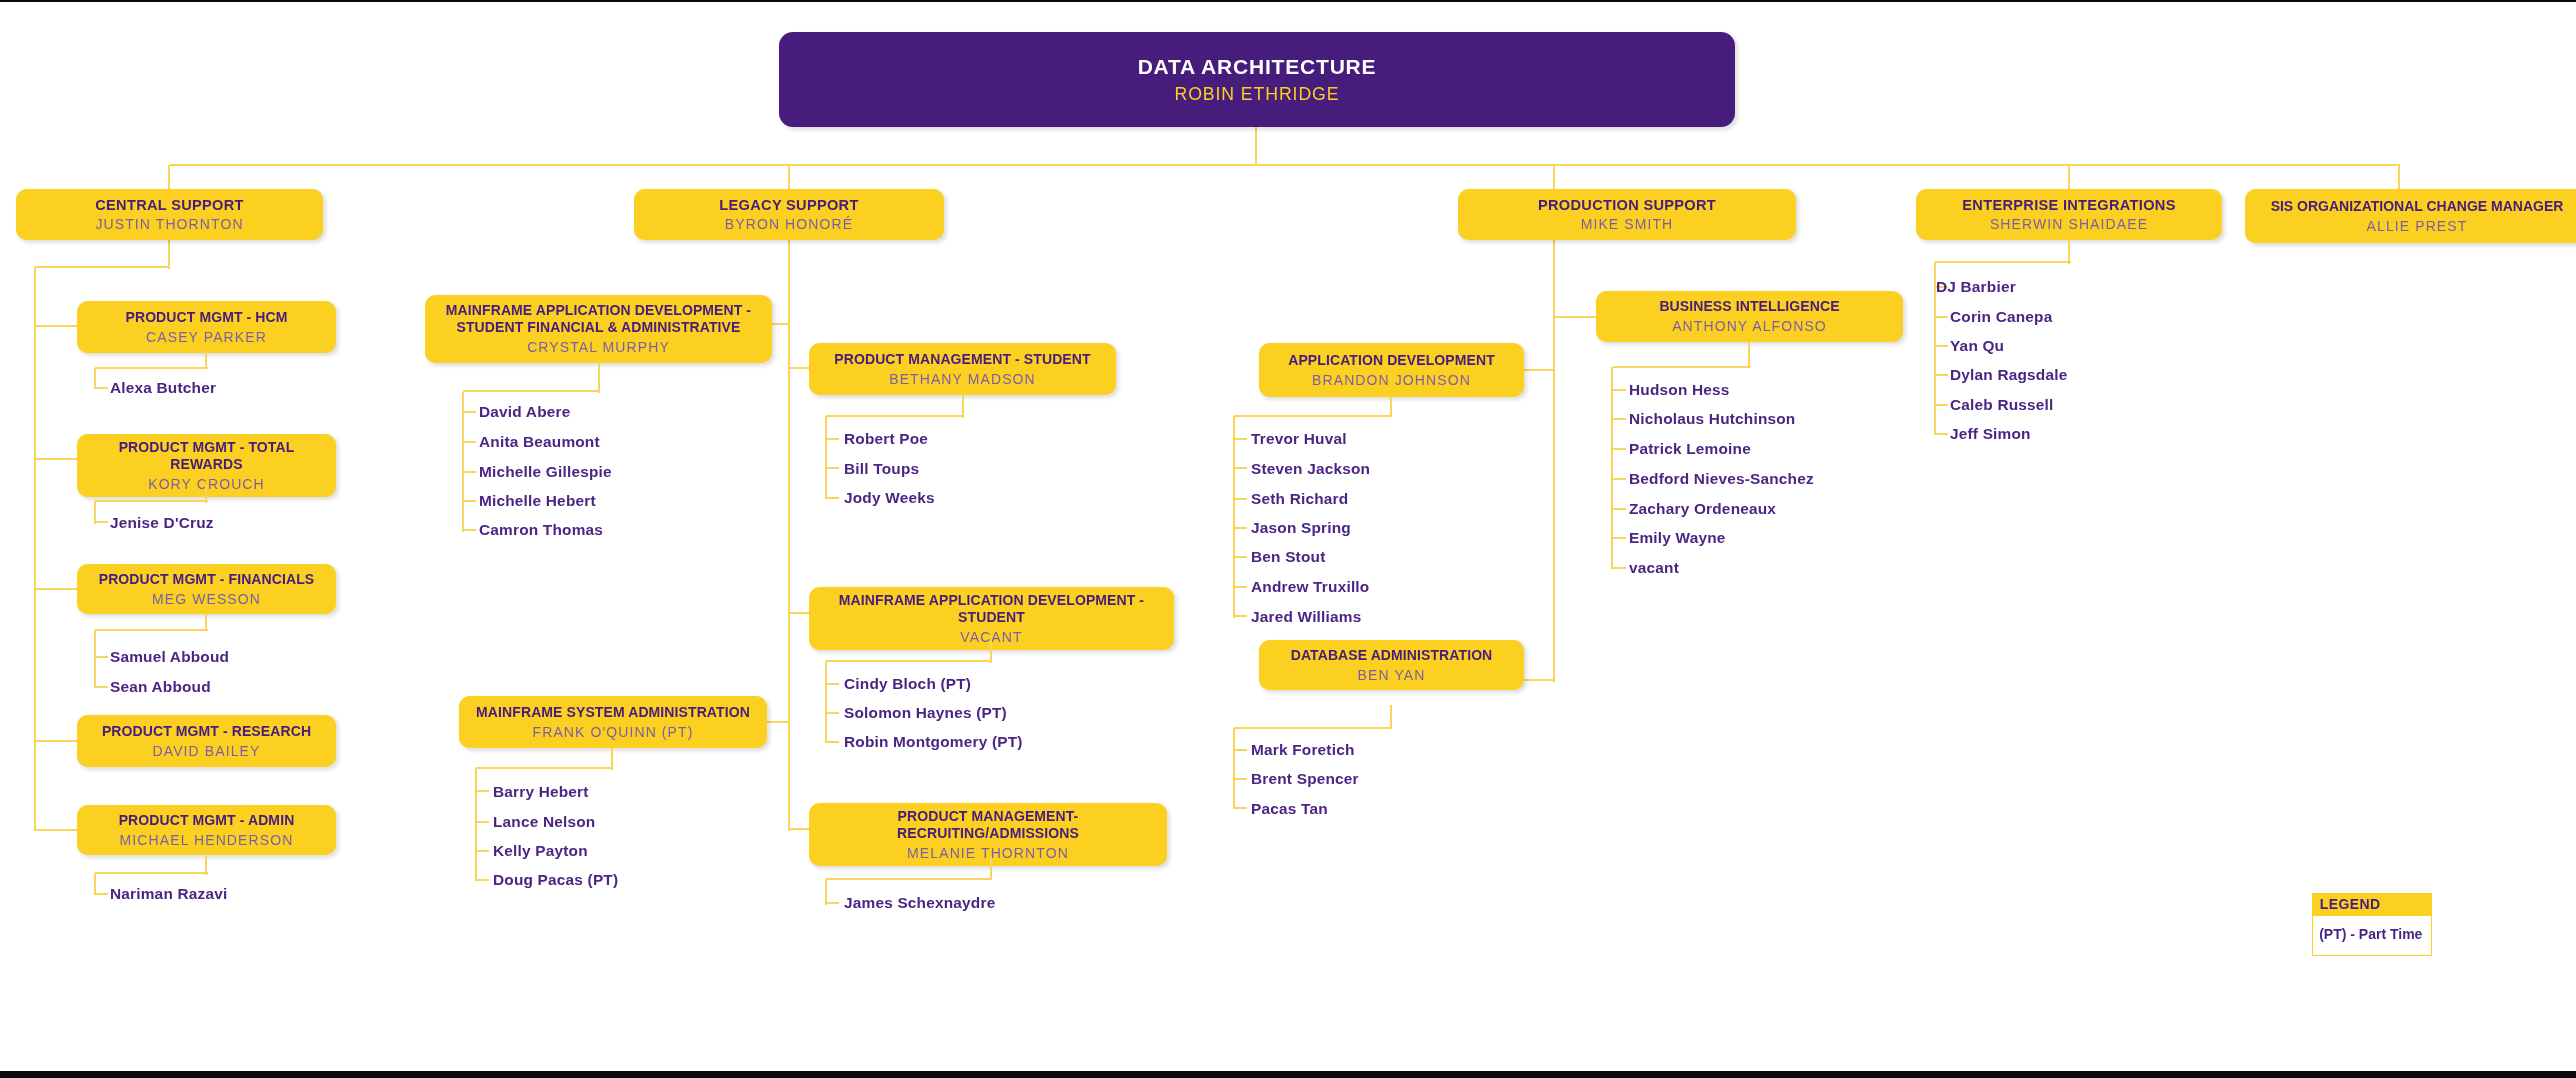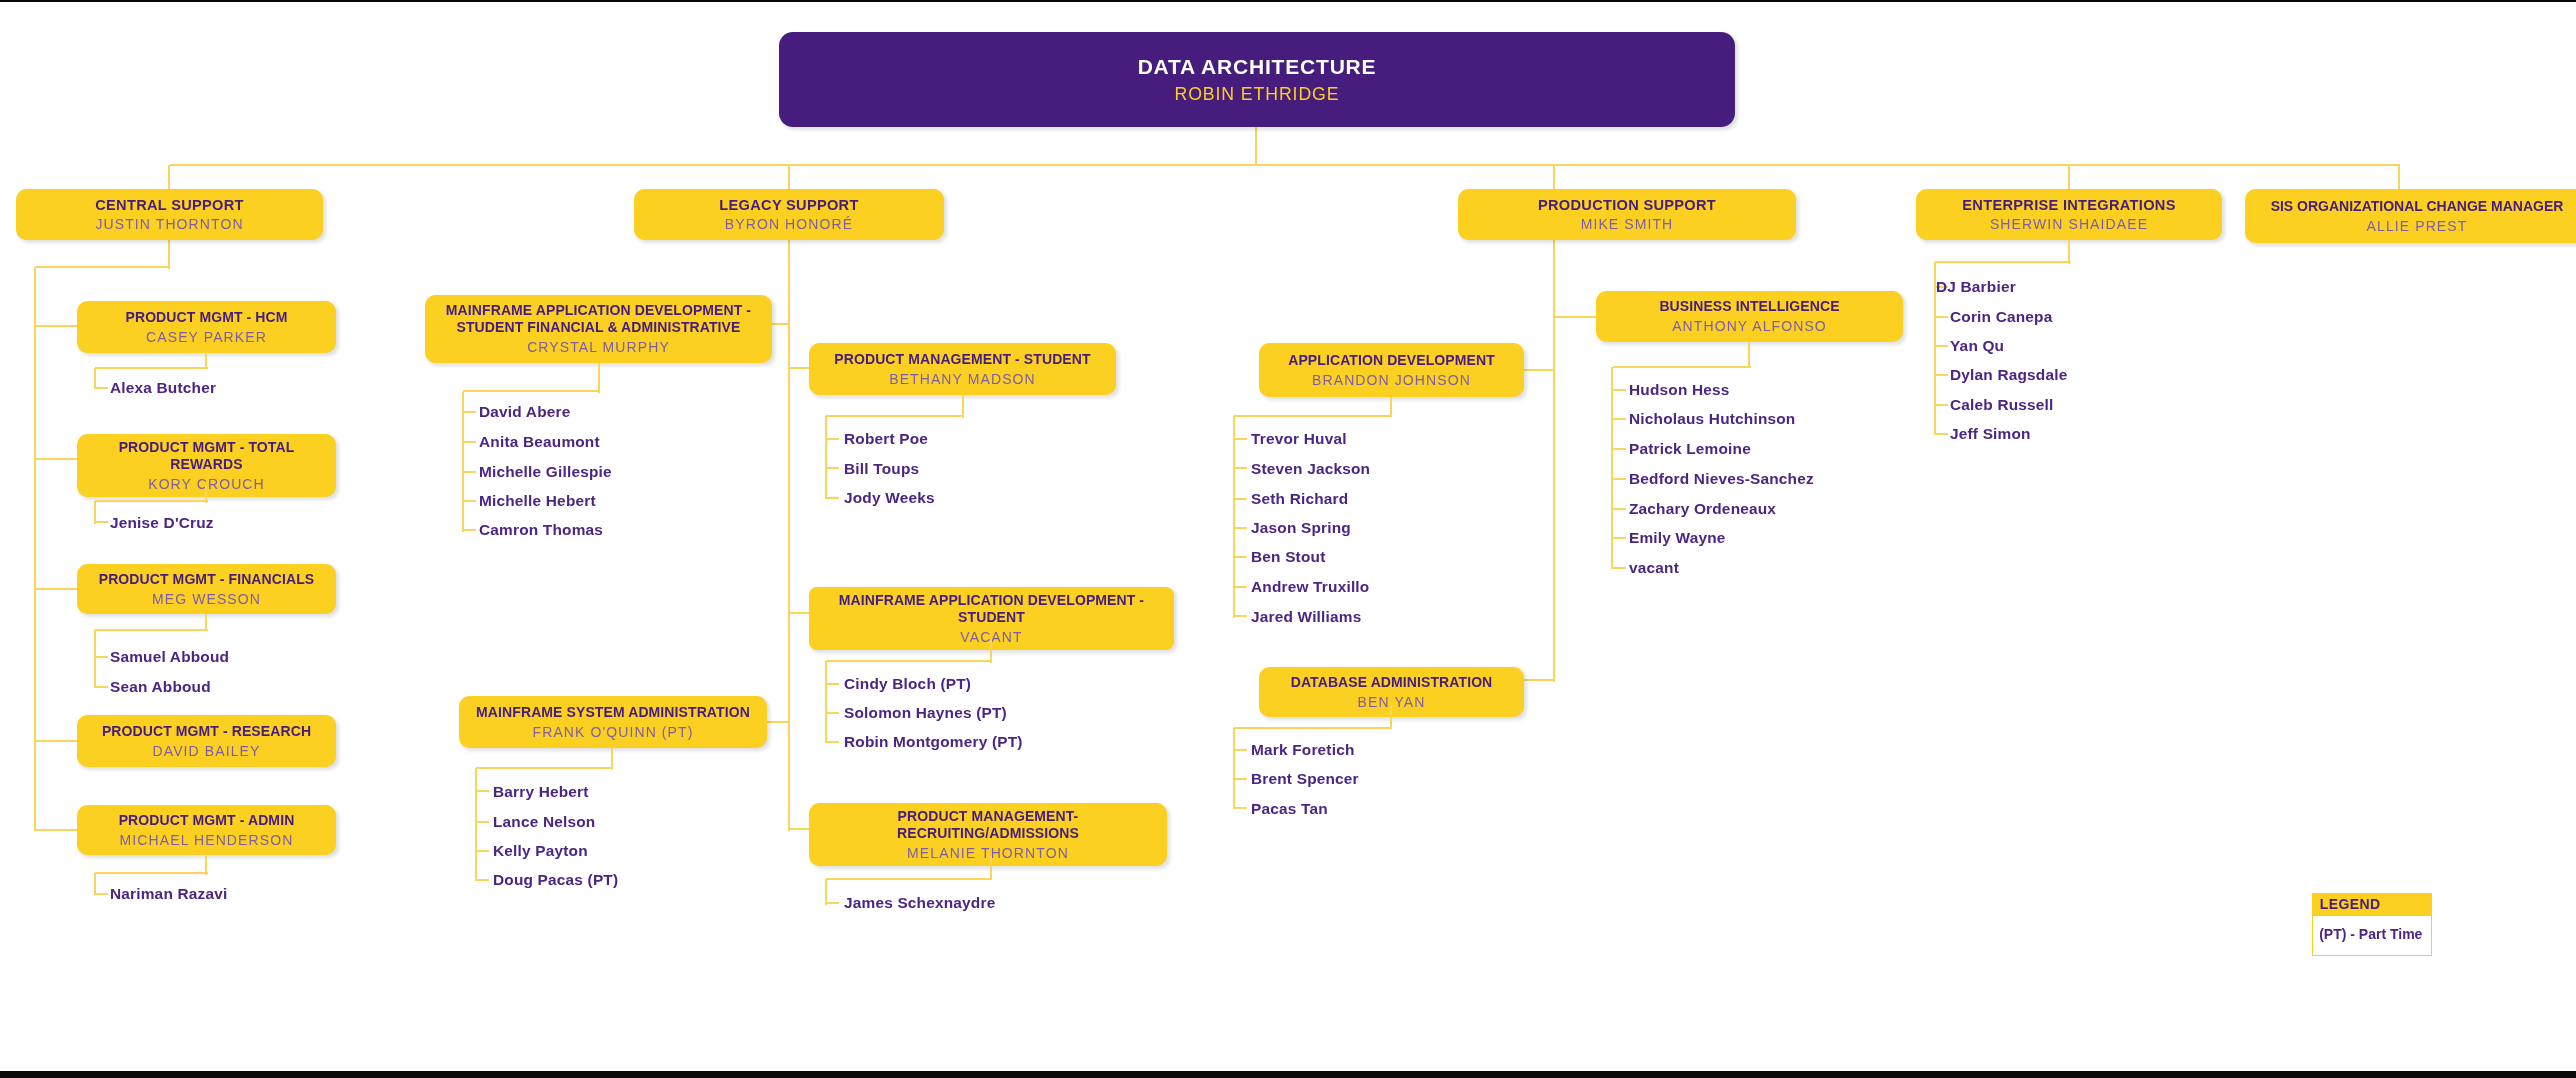--- a/index.html
+++ b/index.html
@@ -142,21 +142,21 @@
     </div>
     <div class="line" style="top: 395px; left: 962px; height: 23px; width: 2.3px;"></div>
     <div class="line" style="left: 826px; top: 415px; width: 138px; height: 2.3px;"></div>
     <div class="line" style="top: 416px; left: 825px; height: 83px; width: 2.3px;"></div>
     <div class="line" style="left: 826px; top: 438px; width: 12.7px; height: 2.3px;"></div>
     <div class="staff" style="left: 844px; top: 439px;">Robert Poe</div>
     <div class="line" style="left: 826px; top: 467px; width: 12.7px; height: 2.3px;"></div>
     <div class="staff" style="left: 844px; top: 469px;">Bill Toups</div>
     <div class="line" style="left: 826px; top: 497px; width: 12.7px; height: 2.3px;"></div>
     <div class="staff" style="left: 844px; top: 498px;">Jody Weeks</div>
-    <div class="box unit" style="left: 809px; top: 587px; width: 365px; min-height: 52px; border-radius: 8px;">
+    <div class="box unit" style="left: 809px; top: 587px; width: 365px; min-height: 52px;">
       <div class="t">MAINFRAME APPLICATION DEVELOPMENT - STUDENT</div>
       <div class="n">VACANT</div>
     </div>
     <div class="line" style="top: 640px; left: 990px; height: 23px; width: 2.3px;"></div>
     <div class="line" style="left: 826px; top: 660px; width: 166px; height: 2.3px;"></div>
     <div class="line" style="top: 661px; left: 825px; height: 82px; width: 2.3px;"></div>
     <div class="line" style="left: 826px; top: 683px; width: 12.7px; height: 2.3px;"></div>
     <div class="staff" style="left: 844px; top: 684px;">Cindy Bloch (PT)</div>
     <div class="line" style="left: 826px; top: 712px; width: 12.7px; height: 2.3px;"></div>
     <div class="staff" style="left: 844px; top: 713px;">Solomon Haynes (PT)</div>
@@ -225,21 +225,21 @@
     <div class="line" style="left: 1613px; top: 448px; width: 12.7px; height: 2.3px;"></div>
     <div class="staff" style="left: 1629px; top: 449px;">Patrick Lemoine</div>
     <div class="line" style="left: 1613px; top: 478px; width: 12.7px; height: 2.3px;"></div>
     <div class="staff" style="left: 1629px; top: 479px;">Bedford Nieves-Sanchez</div>
     <div class="line" style="left: 1613px; top: 508px; width: 12.7px; height: 2.3px;"></div>
     <div class="staff" style="left: 1629px; top: 509px;">Zachary Ordeneaux</div>
     <div class="line" style="left: 1613px; top: 537px; width: 12.7px; height: 2.3px;"></div>
     <div class="staff" style="left: 1629px; top: 538px;">Emily Wayne</div>
     <div class="line" style="left: 1613px; top: 567px; width: 12.7px; height: 2.3px;"></div>
     <div class="staff" style="left: 1629px; top: 568px;">vacant</div>
-    <div class="box unit" style="left: 1259px; top: 667px; width: 265px; min-height: 50px;">
+    <div class="box unit" style="left: 1259px; top: 640px; width: 265px; min-height: 50px;">
       <div class="t">DATABASE ADMINISTRATION</div>
       <div class="n">BEN YAN</div>
     </div>
     <div class="line" style="top: 705px; left: 1390px; height: 24px; width: 2.3px;"></div>
     <div class="line" style="left: 1234px; top: 727px; width: 158px; height: 2.3px;"></div>
     <div class="line" style="top: 728px; left: 1233px; height: 81px; width: 2.3px;"></div>
     <div class="line" style="left: 1234px; top: 749px; width: 12.7px; height: 2.3px;"></div>
     <div class="staff" style="left: 1251px; top: 750px;">Mark Foretich</div>
     <div class="line" style="left: 1234px; top: 778px; width: 12.7px; height: 2.3px;"></div>
     <div class="staff" style="left: 1251px; top: 779px;">Brent Spencer</div>

